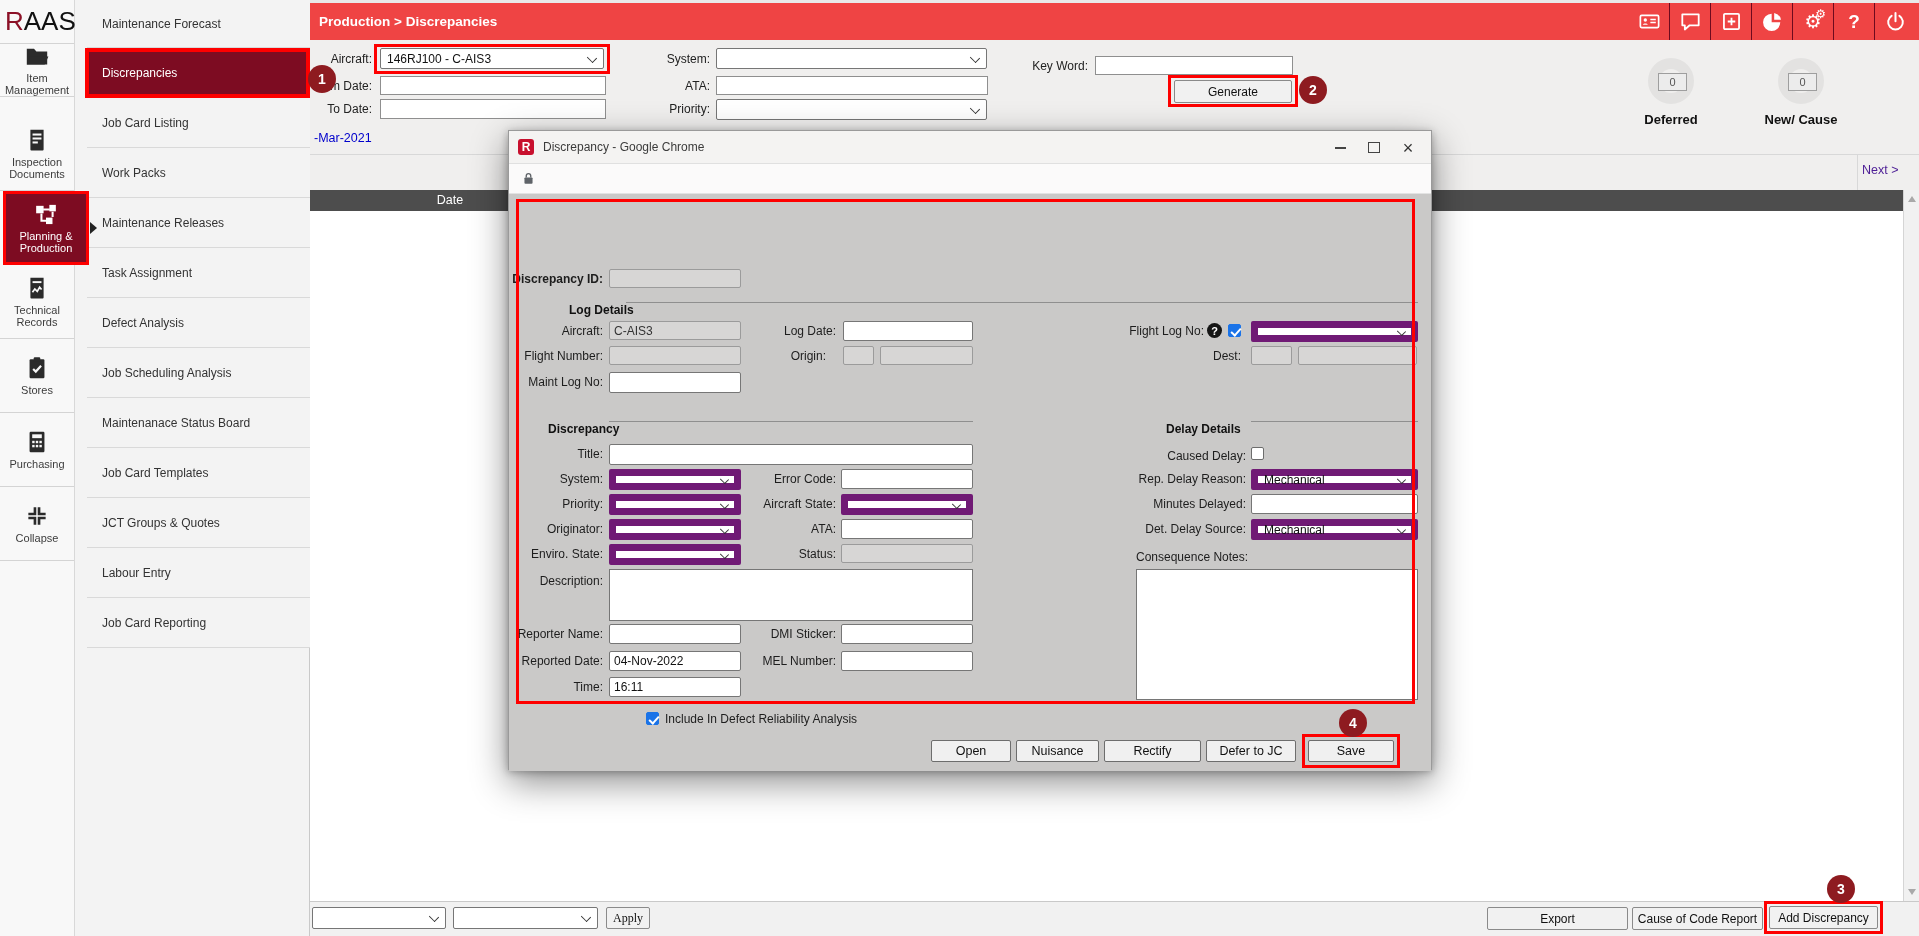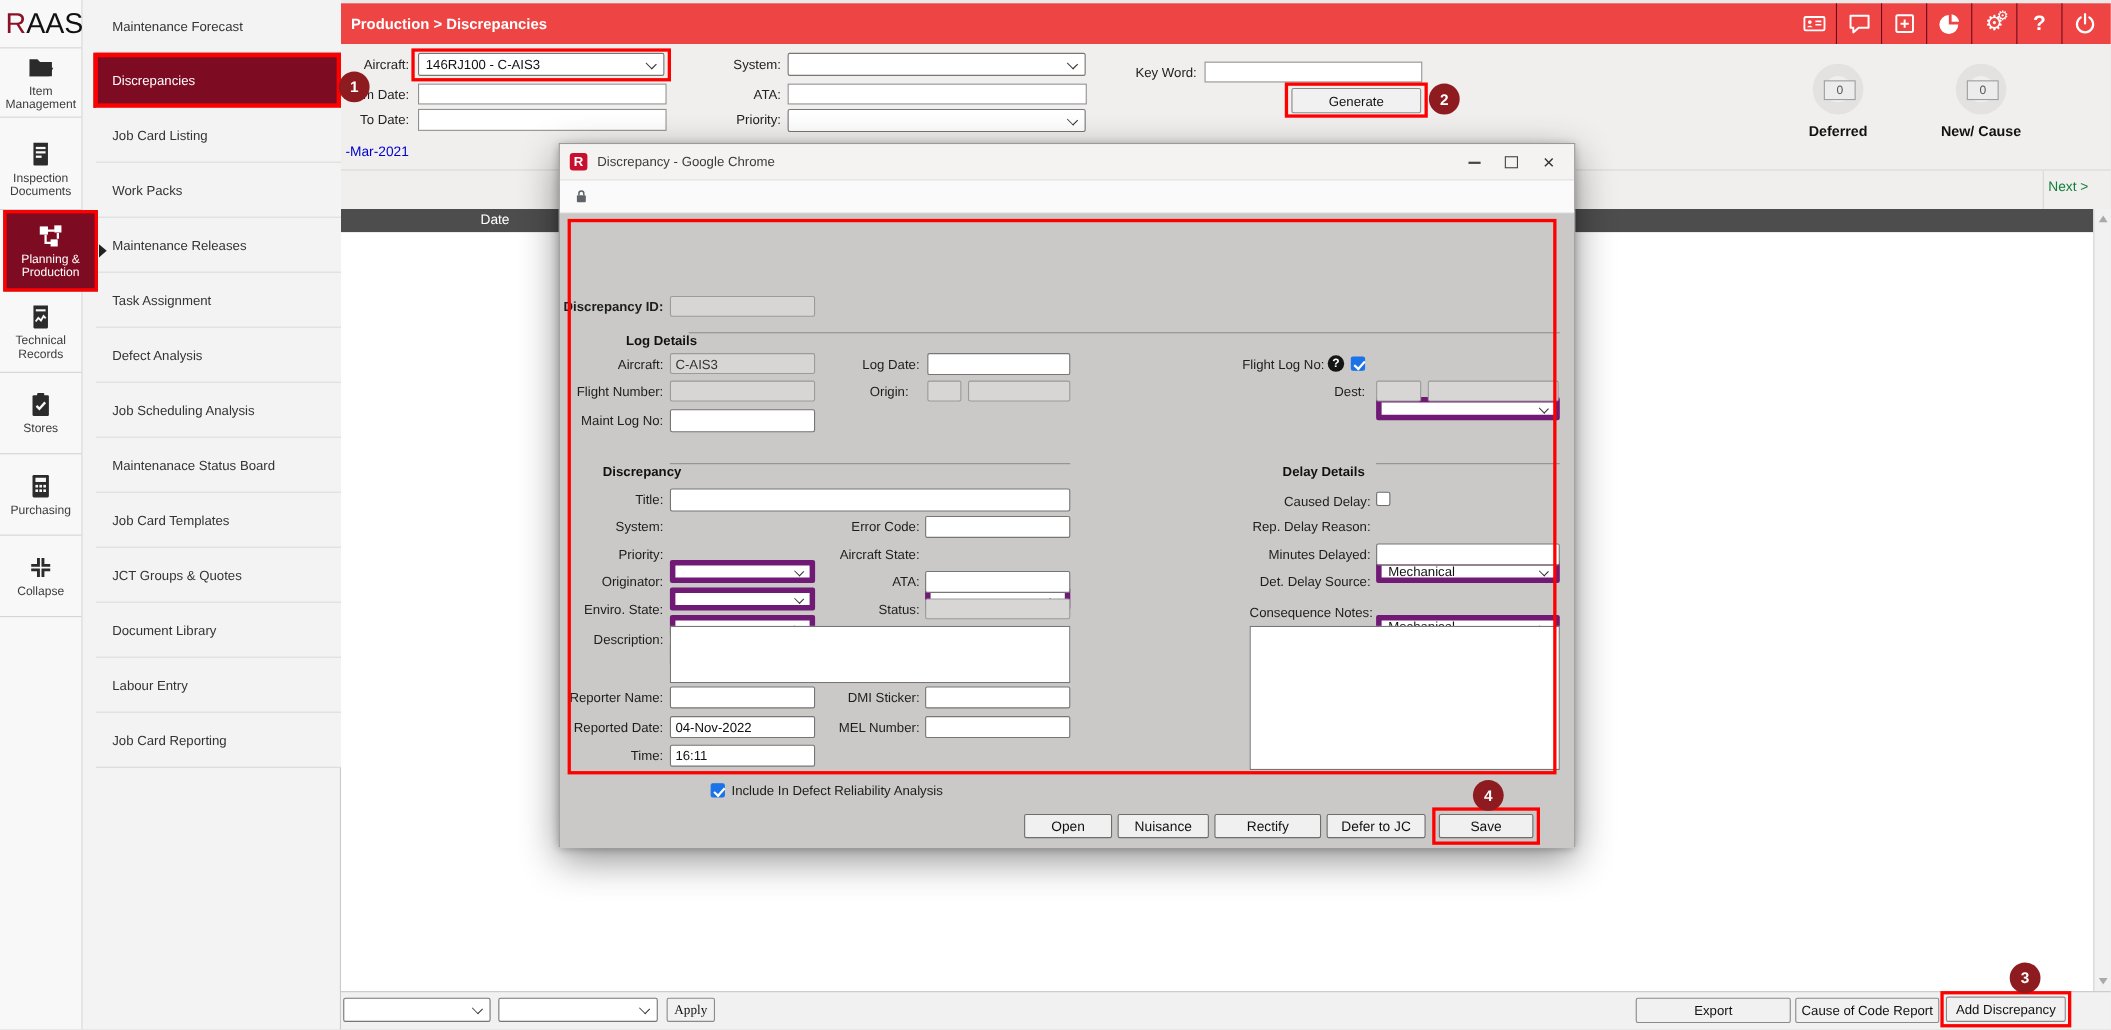--- a/index.html
+++ b/index.html
@@ -56,21 +56,21 @@
          display:flex;align-items:center;justify-content:center;font-size:14px;font-weight:bold;z-index:60;}
   
   .gauge-ring{position:absolute;width:46px;height:46px;border-radius:50%;border:11px solid #e3e2e1;box-sizing:border-box;}
   .gauge-box{position:absolute;width:27px;height:16px;background:#ececec;border:1px solid #9e9e9e;
              font-size:11px;color:#555;display:flex;align-items:center;justify-content:center;}
   .gauge-lbl{position:absolute;width:90px;text-align:center;font-size:13px;font-weight:bold;color:#111;}
   
   #datelink{left:314px;top:131px;font-size:12.5px;color:#0000cc;cursor:pointer;}
   #hdiv1{left:310px;top:154px;width:1609px;height:1px;background:#d8d8d8;}
   #nextcell-div{left:1857px;top:155px;width:1px;height:35px;background:#d8d8d8;}
-  #next-link{left:1862px;top:163px;width:45px;font-size:12.5px;color:#15803d;cursor:pointer;}
+  #next-link{left:1862px;top:163px;width:45px;font-size:12.5px;color:#4c1d95;cursor:pointer;}
   #dateheader{left:310px;top:190px;width:1593px;height:21px;background:#4D4D4D;z-index:3;}
   #dateheader span{position:absolute;left:100px;width:80px;text-align:center;top:3px;color:#fff;font-size:12.5px;}
   #whitebody{left:310px;top:211px;width:1593px;height:690px;background:#fff;z-index:2;}
   #vscroll{left:1903px;top:190px;width:16px;height:711px;background:#f1f1f1;border-left:1px solid #d5d5d5;z-index:3;box-sizing:border-box;}
   .scroll-arrow{position:absolute;left:4px;width:0;height:0;border-left:4px solid transparent;border-right:4px solid transparent;}
   #sa-up{top:6px;border-bottom:6px solid #a9a9a9;}
   #sa-down{bottom:6px;border-top:6px solid #a9a9a9;}
   
   #bottombar{left:310px;top:901px;width:1609px;height:35px;background:#f1f1f1;border-top:1px solid #c9c9c9;z-index:3;box-sizing:border-box;}
   
@@ -93,22 +93,22 @@
   #pform{position:absolute;left:0;top:63px;width:100%;height:577px;background:#cac9c8;}
   #form-anno{position:absolute;left:7px;top:5px;width:899px;height:505px;border:3px solid #fe0000;z-index:30;pointer-events:none;box-sizing:border-box;}
   .flbl{position:absolute;font-size:12px;color:#1d1d1d;text-align:right;width:150px;}
   .flbl.b{font-weight:bold;}
   .fsec{position:absolute;font-size:12px;font-weight:bold;color:#111;}
   .fline{position:absolute;height:1px;background:#8f8f8f;}
   .finput{position:absolute;background:#fff;border:1px solid #767676;border-radius:2px;box-sizing:border-box;
           font-size:12px;color:#111;padding:0 4px;display:flex;align-items:center;}
   .fdisabled{position:absolute;background:#d7d6d5;border:1px solid #9b9b9b;border-radius:2px;box-sizing:border-box;
           font-size:12px;color:#333;padding:0 4px;display:flex;align-items:center;}
-  .fselect{position:absolute;background:#fff;border:5px solid #701a75;border-radius:2px;box-sizing:border-box;
-          font-size:12px;color:#111;display:flex;align-items:center;padding:0 6px;cursor:pointer;margin-top:40px;}
+  .fselect{position:absolute;background:#fff;border:7px solid #701a75;border-radius:2px;box-sizing:border-box;
+          font-size:12px;color:#111;display:flex;align-items:center;padding:0 6px;cursor:pointer;}
   .fselect .caret{position:absolute;right:6px;top:50%;margin-top:-4px;width:6px;height:6px;
           border-right:1.7px solid #333;border-bottom:1.7px solid #333;transform:rotate(45deg) scale(1,.85);}
   .ftextarea{position:absolute;background:#fff;border:1px solid #767676;box-sizing:border-box;}
   .cb{position:absolute;width:13px;height:13px;box-sizing:border-box;border-radius:2px;cursor:pointer;}
   .cb.on{background:#1A73E8;border:1px solid #1A73E8;}
   .cb.on:after{content:"";position:absolute;left:3.5px;top:0.5px;width:4px;height:8px;
                border:solid #fff;border-width:0 2px 2px 0;transform:rotate(42deg);}
   .cb.off{background:#fff;border:1px solid #6d6d6d;}
   .helpdot{position:absolute;width:15px;height:15px;border-radius:50%;background:#151515;color:#fff;
            font-size:11px;font-weight:bold;display:flex;align-items:center;justify-content:center;}
@@ -116,21 +116,21 @@
         box-sizing:border-box;font-size:12.5px;color:#111;display:flex;align-items:center;justify-content:center;cursor:pointer;}
 </style>
 </head>
 <body>
 
 <div id="app">
 
   <div class="abs" id="rail">
     <div id="logo"><span class="r">R</span><span>AAS</span></div>
     <div class="abs" id="rail-top-border"></div>
-  <div class="rail-item" style="top: 43px; height: 64px;">
+  <div class="rail-item" style="top: 43px; height: 54px;">
         <div class="ric" style="color: rgb(43, 43, 43);"><svg viewBox="0 0 20 20" fill="currentColor">
             <path d="M1.5 4h6l2 2.2h9V17H1.5z"></path>
             <path d="M1.5 17l2.6-6.5h15.4L16.4 17z"></path>
           </svg></div>
         <div class="rlbl">Item Management</div>
       </div>
       <div class="rail-item" style="top: 117px; height: 74px;">
         <div class="ric" style="color: rgb(43, 43, 43);"><svg viewBox="0 0 20 20" fill="currentColor">
             <path d="M4.5 1.5h11V18a.8.8 0 0 1-.8.8H5.3a.8.8 0 0 1-.8-.8z"></path>
             <rect x="6.3" y="4.6" width="7.4" height="1.7" fill="#f8f8f8"></rect>
@@ -198,21 +198,20 @@
       <div class="menu-item selected">Discrepancies</div>
       <div class="menu-item">Job Card Listing</div>
       <div class="menu-item">Work Packs</div>
       <div class="menu-item">Maintenance Releases</div>
       <div class="menu-item">Task Assignment</div>
       <div class="menu-item">Defect Analysis</div>
       <div class="menu-item">Job Scheduling Analysis</div>
       <div class="menu-item">Maintenanace Status Board</div>
       <div class="menu-item">Job Card Templates</div>
       <div class="menu-item">JCT Groups &amp; Quotes</div>
-      <div class="menu-item">Document Library</div>
       <div class="menu-item">Labour Entry</div>
       <div class="menu-item">Job Card Reporting</div>
     </div>
 
   <div class="abs" id="topstrip"></div>
   <div class="abs" id="topbar">
     <span id="breadcrumb">Production &gt; Discrepancies</span>
     <div id="hdr-icons">
         <div class="hicon">
           <svg viewBox="0 0 20 20" fill="currentColor">

